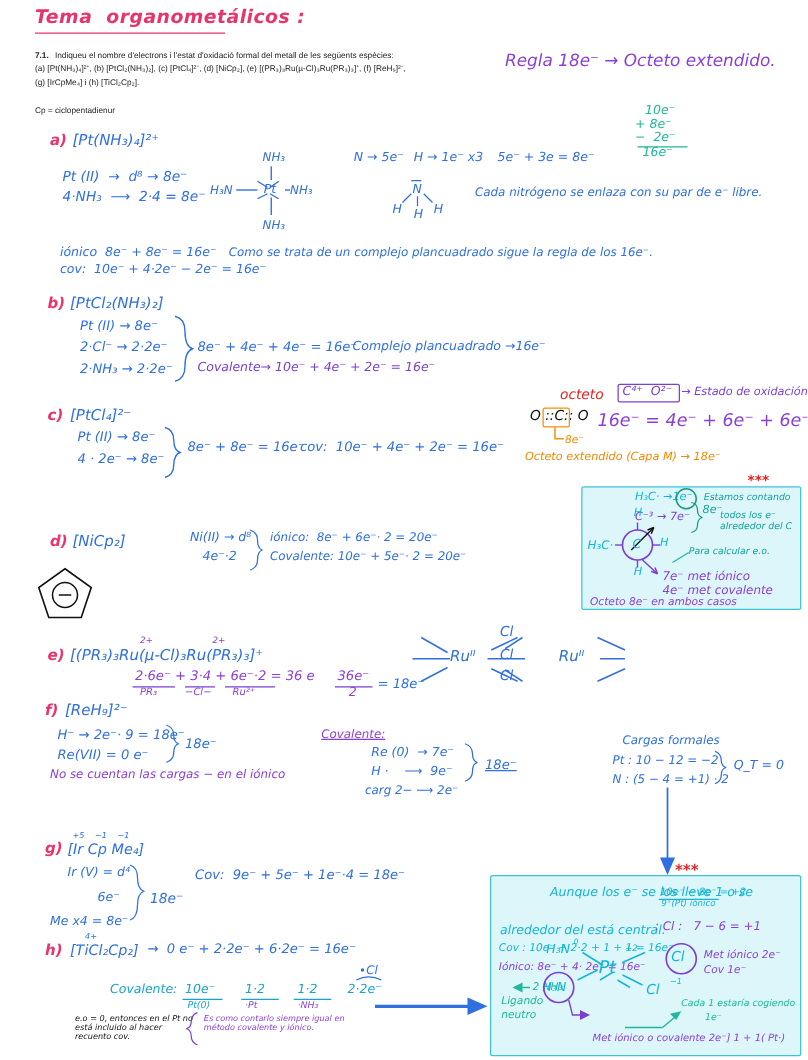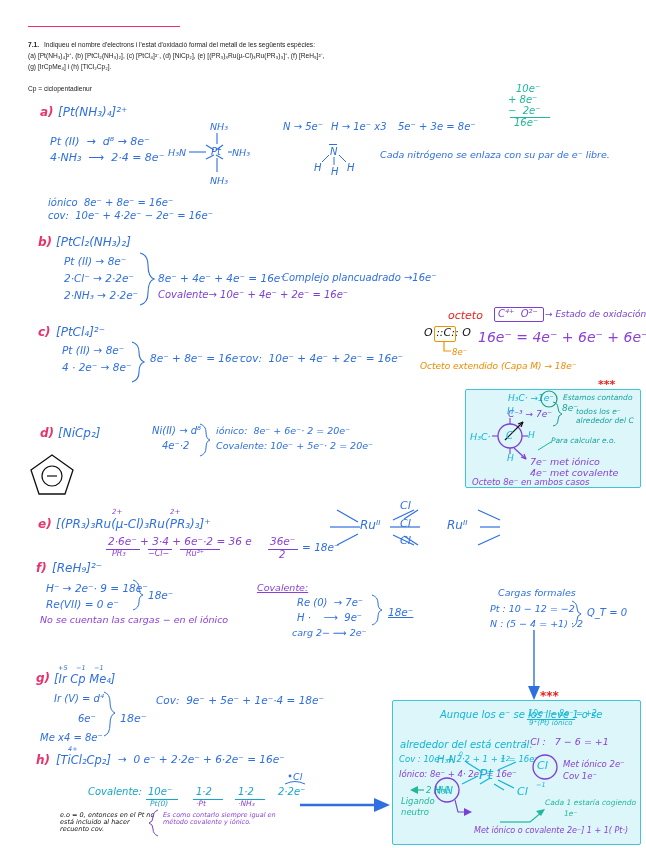--- a/index.html
+++ b/index.html
@@ -37,28 +37,30 @@
   .purplebox{border:1.3px solid #7b3fd4;border-radius:2px;background:transparent;}
   .orangebox{border:1.6px solid #f39100;border-radius:2px;background:transparent;}
   svg{position:absolute;overflow:visible;}
   .ns{fill:none;}
 </style>
 </head>
 <body>
 
 <div class="pg">
 
+  <div class="t hw pink b" style="left:28px;top:6px;font-size:15px;letter-spacing:.4px;">Tema  organometálicos :</div>
   <div class="box" style="left:28px;top:26px;width:152px;height:1.4px;background:#e8336d;"></div>
 
   <div class="t print b" style="left:28px;top:40px;">7.1.</div>
   <div class="t print" style="left:44px;top:40px;">Indiqueu el nombre d'electrons i l'estat d'oxidació formal del metall de les següents espècies:</div>
   <div class="t print" style="left:28px;top:51px;">(a) [Pt(NH₃)₄]²⁺, (b) [PtCl₂(NH₃)₂], (c) [PtCl₄]²⁻, (d) [NiCp₂], (e) [(PR₃)₃Ru(µ-Cl)₃Ru(PR₃)₃]⁺, (f) [ReH₉]²⁻,</div>
   <div class="t print" style="left:28px;top:62px;">(g) [IrCpMe₄] i (h) [TiCl₂Cp₂].</div>
   <div class="t print" style="left:28px;top:84px;">Cp = ciclopentadienur</div>
 
+  <div class="t hw violet" style="left:404px;top:42px;font-size:13.5px;">Regla 18e⁻ → Octeto extendido.</div>
   <div class="t hw green" style="left:516px;top:84px;font-size:10px;">10e⁻</div>
   <div class="t hw green" style="left:508px;top:95px;font-size:10px;">+ 8e⁻</div>
   <div class="t hw green" style="left:508px;top:106px;font-size:10px;">−  2e⁻</div>
   <div class="box" style="left:510px;top:117px;width:40px;height:1.2px;background:#1fb89b;"></div>
   <div class="t hw green" style="left:514px;top:118px;font-size:10px;">16e⁻</div>
 
   <div class="t hw pink b" style="left:40px;top:106px;font-size:12px;">a)</div>
   <div class="t hw blue" style="left:58px;top:106px;font-size:12px;">[Pt(NH₃)₄]²⁺</div>
 
   <div class="t hw blue" style="left:50px;top:136px;font-size:11px;">Pt (II)  →  d⁸ → 8e⁻</div>
@@ -94,20 +96,21 @@
   <svg style="left:0;top:0;width:646px;height:848px;">
     <g stroke="#2f6fe0" stroke-width="1" class="ns">
       <line x1="322" y1="162" x2="329" y2="155"></line>
       <line x1="346" y1="162" x2="339" y2="155"></line>
       <line x1="334" y1="157" x2="334" y2="165"></line>
     </g>
   </svg>
   <div class="t hw blue" style="left:380px;top:150px;font-size:9.5px;">Cada nitrógeno se enlaza con su par de e⁻ libre.</div>
 
   <div class="t hw blue" style="left:48px;top:198px;font-size:10px;">iónico  8e⁻ + 8e⁻ = 16e⁻</div>
+  <div class="t hw blue" style="left:183px;top:198px;font-size:9.5px;">Como se trata de un complejo plancuadrado sigue la regla de los 16e⁻.</div>
   <div class="t hw blue" style="left:48px;top:211px;font-size:10px;">cov:  10e⁻ + 4·2e⁻ − 2e⁻ = 16e⁻</div>
 
   <div class="t hw pink b" style="left:38px;top:236px;font-size:12px;">b)</div>
   <div class="t hw blue" style="left:56px;top:236px;font-size:12px;">[PtCl₂(NH₃)₂]</div>
 
   <div class="t hw blue" style="left:64px;top:256px;font-size:10.5px;">Pt (II) → 8e⁻</div>
   <div class="t hw blue" style="left:64px;top:273px;font-size:10.5px;">2·Cl⁻ → 2·2e⁻</div>
   <div class="t hw blue" style="left:64px;top:290px;font-size:10.5px;">2·NH₃ → 2·2e⁻</div>
   <svg style="left:0;top:0;width:646px;height:848px;">
     <path d="M140 253 q8 2 8 12 q0 12 6 14 q-6 2 -6 14 q0 10 -8 12" stroke="#2f6fe0" stroke-width="1.1" fill="none"></path>

